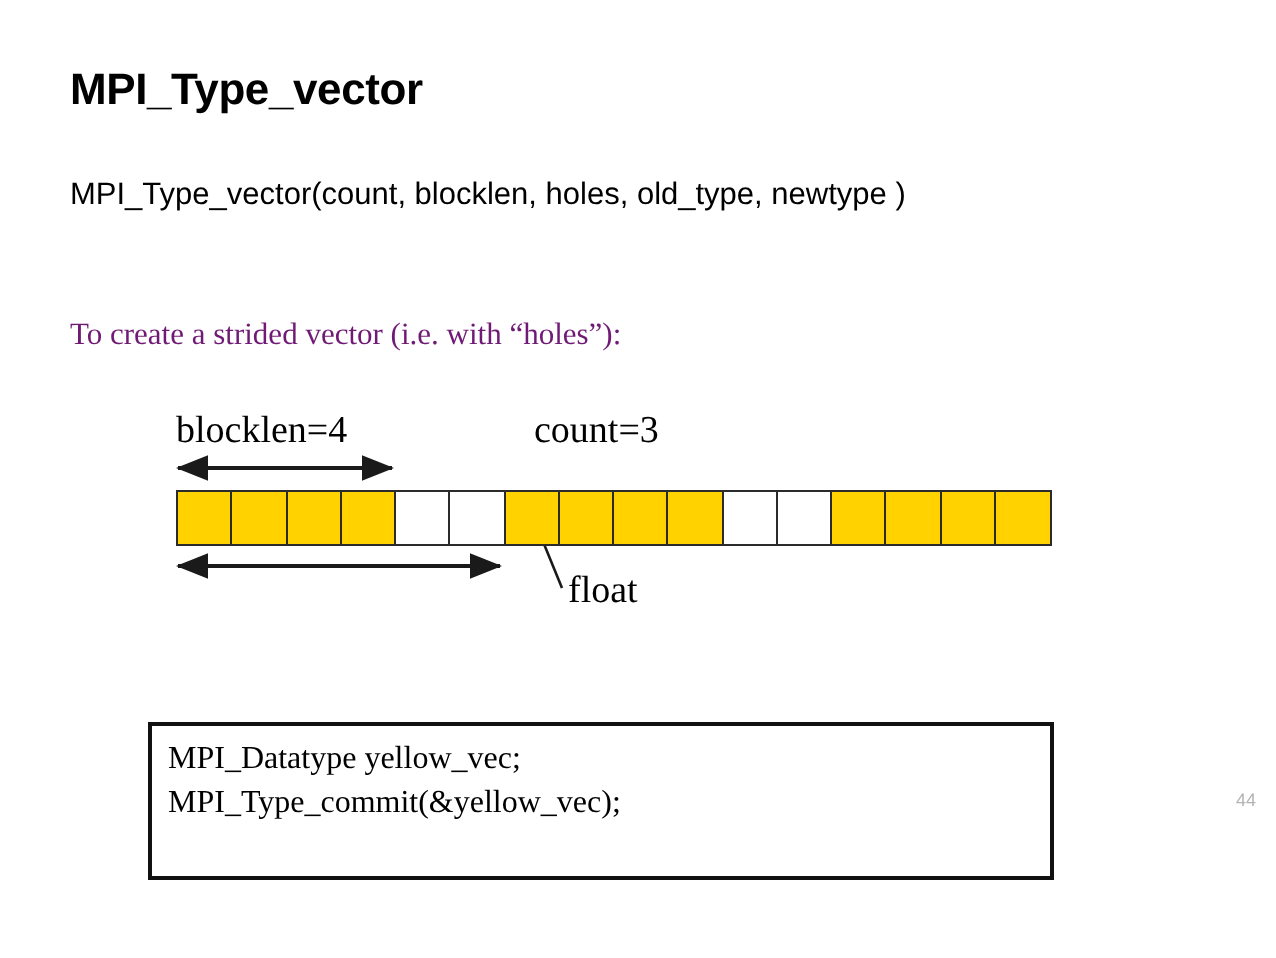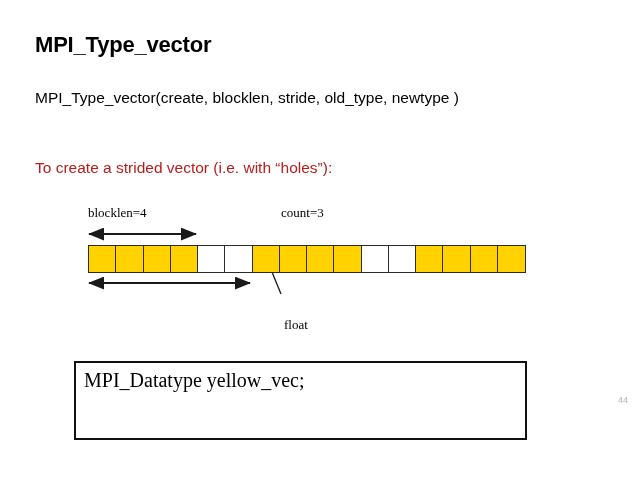--- a/index.html
+++ b/index.html
@@ -40,23 +40,23 @@
     top: 89px;
     font-family: "Liberation Sans", sans-serif;
     font-size: 15.5px;
     color: #000000;
     white-space: nowrap;
   }
   .description-line {
     position: absolute;
     left: 35px;
     top: 159px;
-    font-family: Liberation Sans, sans-serif;
+    font-family: Liberation Serif, serif;
     font-size: 15.5px;
-    color: #b91c1c;
+    color: #701a75;
     white-space: nowrap;
   }
 
   
   .diagram {
     position: absolute;
     left: 0;
     top: 0;
     width: 638px;
     height: 479px;
@@ -79,44 +79,44 @@
     box-sizing: border-box;
     border-right: 1.4px solid #2b2b2b;
   }
   .mem-cell:last-child { border-right: none; }
   .mem-cell.filled { background: #FFD200; }
   .mem-cell.hole   { background: #ffffff; }
 
   .diag-label {
     position: absolute;
     font-family: "Liberation Serif", serif;
-    font-size: 13px;
+    font-size: 19px;
     color: #000000;
     white-space: nowrap;
   }
   .label-blocklen { left: 88px;  top: 205px; }
-  .label-count    { left: 281px; top: 205px; }
+  .label-count    { left: 267px; top: 205px; }
   .label-stride   { left: 131px; top: 285px; }
-  .label-float    { left: 284px; top: 285px; margin-top: 32px; }
+  .label-float    { left: 284px; top: 285px; }
 
   
   .code-box {
     position: absolute;
     left: 74px;
     top: 361px;
     width: 453px;
     height: 79px;
     box-sizing: border-box;
     border: 2px solid #111111;
     background: #ffffff;
     padding: 6px 0 0 8px;
   }
   .code-line {
     font-family: "Liberation Serif", serif;
-    font-size: 20px;
+    font-size: 16px;
     line-height: 22px;
     color: #000000;
     white-space: nowrap;
   }
 
   
   .page-number {
     position: absolute;
     right: 10px;
     bottom: 7px;
@@ -126,21 +126,21 @@
     text-align: center;
   }
 </style>
 </head>
 <body>
 
 <div class="slide">
 
   <div class="slide-title">MPI_Type_vector</div>
 
-  <div class="signature-line">MPI_Type_vector(create, blocklen, stride, old_type, newtype )</div>
+  <div class="signature-line">MPI_Type_vector(count, blocklen, holes, old_type, newtype )</div>
 
   <div class="description-line">To create a strided vector (i.e. with “holes”):</div>
 
   <svg class="diagram" width="638" height="479" viewBox="0 0 638 479" xmlns="http://www.w3.org/2000/svg">
     <defs>
       <marker id="arrowEnd" markerWidth="9" markerHeight="9" refX="7.5" refY="3.2" orient="auto" markerUnits="strokeWidth">
         <path d="M0,0 L8,3.2 L0,6.4 z" fill="#1a1a1a"></path>
       </marker>
       <marker id="arrowStart" markerWidth="9" markerHeight="9" refX="0.5" refY="3.2" orient="auto" markerUnits="strokeWidth">
         <path d="M8,0 L0,3.2 L8,6.4 z" fill="#1a1a1a"></path>
@@ -172,17 +172,18 @@
     <div class="mem-cell filled" style="background: rgb(255, 210, 0); border-color: rgb(43, 43, 43);"></div>
     <div class="mem-cell filled" style="background: rgb(255, 210, 0); border-color: rgb(43, 43, 43);"></div>
   </div>
 
   <div class="diag-label label-blocklen">blocklen=4</div>
   <div class="diag-label label-count">count=3</div>
   <div class="diag-label label-float">float</div>
 
   <div class="code-box">
     <div class="code-line">MPI_Datatype yellow_vec;</div>
+    <div class="code-line">MPI_Type_commit(&amp;yellow_vec);</div>
   </div>
 
   <div class="page-number">44</div>
 
 </div>
 
 </body></html>

